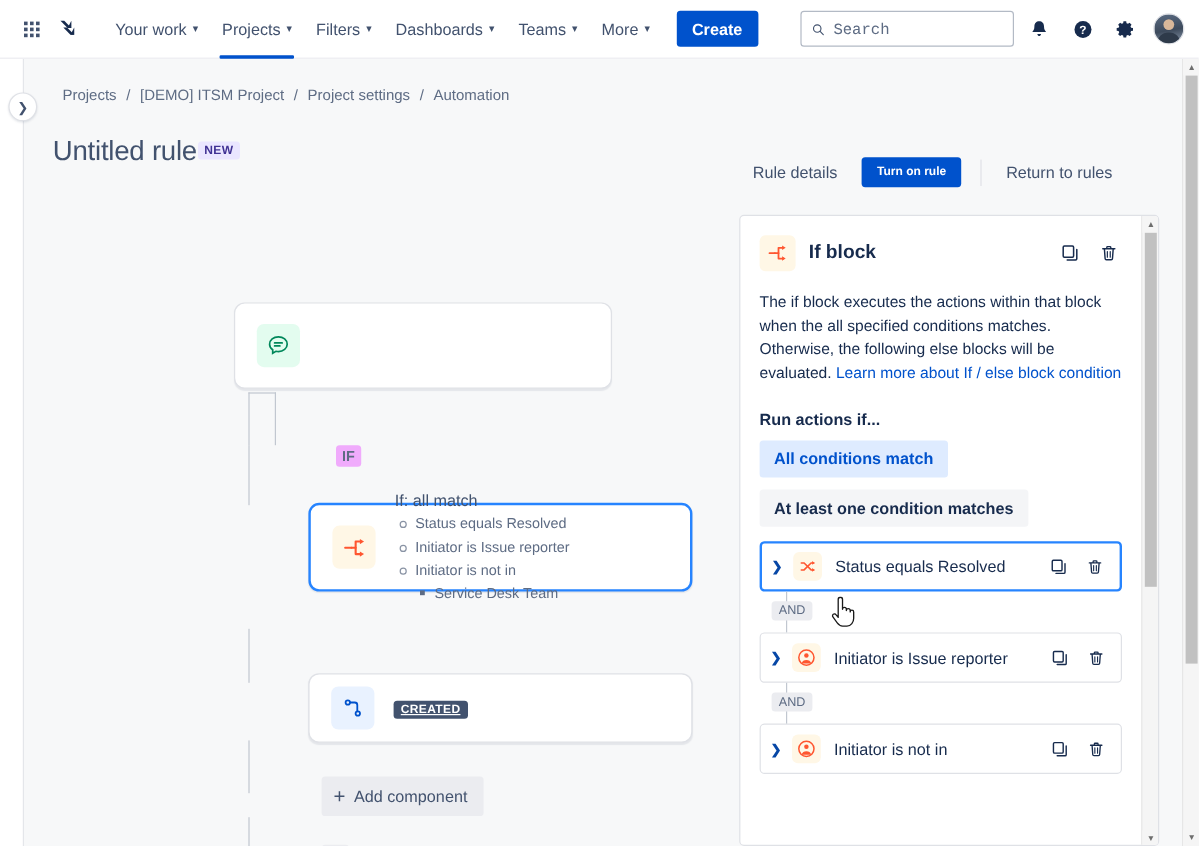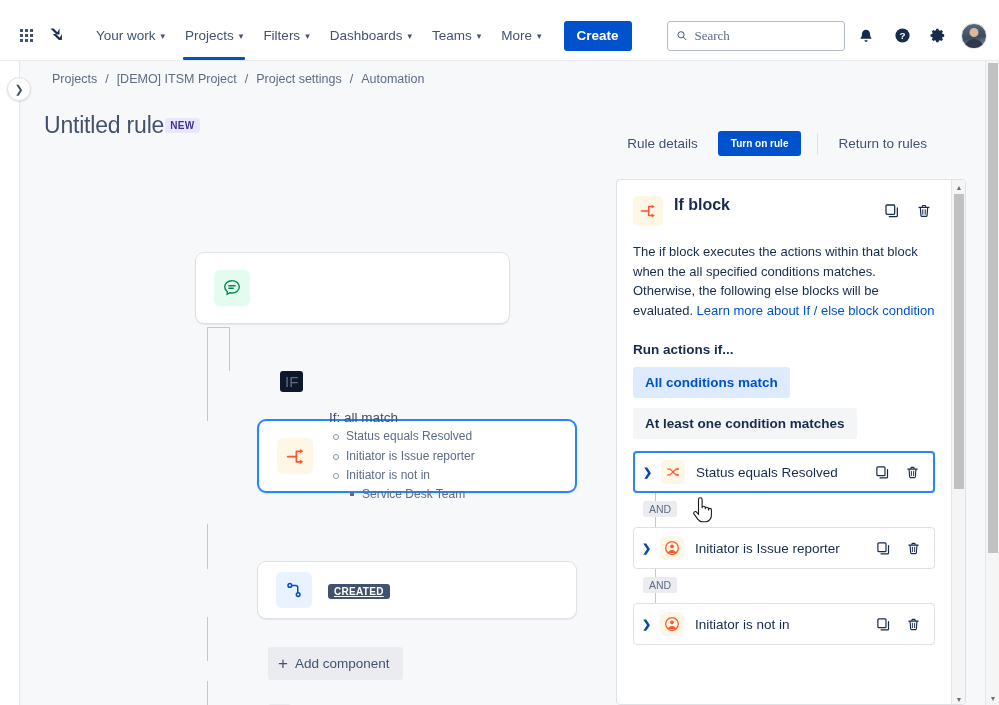--- a/index.html
+++ b/index.html
@@ -7,23 +7,23 @@
     width: 999px; height: 705px;
     font-family: "Liberation Sans", sans-serif;
     background: #ffffff;
     overflow: hidden;
     color: #172b4d;
   }
   #app { position: relative; width: 999px; height: 705px; }
 
   
   .topnav {
-    position: absolute; top: 12px; left: 0; width: 999px; height: 49px;
+    position: absolute; top: 0; left: 0; width: 999px; height: 49px;
     background: #ffffff; border-bottom: 1px solid #ebecf0;
-    display: flex; align-items: flex-end; z-index: 30;
+    display: flex; align-items: center; z-index: 30;
   }
   .nav-left { display: flex; align-items: center; height: 49px; }
   .grid-btn {
     width: 32px; height: 32px; margin-left: 10px;
     display: flex; align-items: center; justify-content: center;
     border-radius: 3px; cursor: pointer;
   }
   .grid-dots { display: grid; grid-template-columns: repeat(3, 3px); grid-template-rows: repeat(3, 3px); gap: 2px; }
   .grid-dots i { display: block; width: 3px; height: 3px; background: #42526e; }
   .logo-btn { width: 30px; height: 32px; display: flex; align-items: center; justify-content: center; cursor: pointer; }
@@ -47,21 +47,21 @@
   .nav-right {
     margin-left: auto; display: flex; align-items: center; height: 49px; padding-right: 12px;
   }
   .search-box {
     width: 178px; height: 30px; border: 1px solid #b3bac5; border-radius: 3px;
     display: flex; align-items: center; padding: 0 8px; background: #fff;
   }
   .search-box input {
     border: none; outline: none; font-size: 13px; color: #0f172a;
     width: 100%; margin-left: 7px; background: transparent;
-    font-family: Liberation Serif, serif;
+    font-family: Liberation Mono, monospace;
   }
   .search-box input::placeholder { color: #5e6c84; }
   .icon-btn {
     width: 30px; height: 30px; margin-left: 6px; border-radius: 50%;
     display: flex; align-items: center; justify-content: center; cursor: pointer;
   }
   .avatar {
     width: 26px; height: 26px; border-radius: 50%; margin-left: 8px;
     background: linear-gradient(170deg,#5a6b82 0%,#3d4a5c 55%,#8b9aad 100%);
     cursor: pointer; overflow: hidden; position: relative;
@@ -130,22 +130,22 @@
   
   .canvas {
     position: absolute; left: 0; top: 130px; width: 600px; height: 526px;
     overflow: hidden;
   }
   .connector {
     position: absolute; left: 187px; width: 1px; background: #c1c7d0;
   }
   .if-tag {
     position: absolute; left: 241px; top: 322px;
-    background: #0f172a; color: #5e6c84; font-size: 15px;
-    padding: 2px 5px; border-radius: 3px; font-weight: 400;
+    background: #f0abfc; color: #5e6c84; font-size: 12px;
+    padding: 2px 5px; border-radius: 3px; font-weight: 700;
   }
   .node {
     position: absolute; background: #fff; border: 1px solid #dfe1e6;
     border-radius: 9px; display: flex; align-items: center;
     box-shadow: 0 1px 1px rgba(9,30,66,.08);
   }
   .node.selected { border: 2px solid #2684ff; }
   .node-icon {
     width: 36px; height: 36px; border-radius: 6px; flex: 0 0 36px;
     display: flex; align-items: center; justify-content: center;
@@ -186,21 +186,21 @@
   
   .detail-panel {
     position: absolute; left: 596px; top: 130px; width: 350px; height: 526px;
     background: #fff; border: 1px solid #dfe1e6; border-radius: 4px;
     overflow: hidden;
   }
   .panel-scroll {
     position: absolute; inset: 0 14px 0 0; padding: 16px 16px 20px 16px;
     overflow: hidden;
   }
-  .panel-head { display: flex; }
+  .panel-head { display: flex; align-items: center; }
   .panel-head .node-icon { margin-left: 0; width: 30px; height: 30px; flex-basis: 30px; border-radius: 5px; }
   .panel-title { font-size: 16px; font-weight: 600; color: #172b4d; margin-left: 11px; }
   .panel-head-actions { margin-left: auto; display: flex; align-items: center; gap: 10px; }
   .act-icon { width: 22px; height: 22px; display: flex; align-items: center; justify-content: center; cursor: pointer; color: #172b4d; border-radius: 3px; }
   .panel-desc {
     margin-top: 16px; font-size: 13px; line-height: 1.5; color: #172b4d;
   }
   .panel-desc a { color: #0052cc; text-decoration: none; cursor: pointer; }
   .section-label {
     margin-top: 22px; font-size: 13.5px; font-weight: 600; color: #172b4d;

